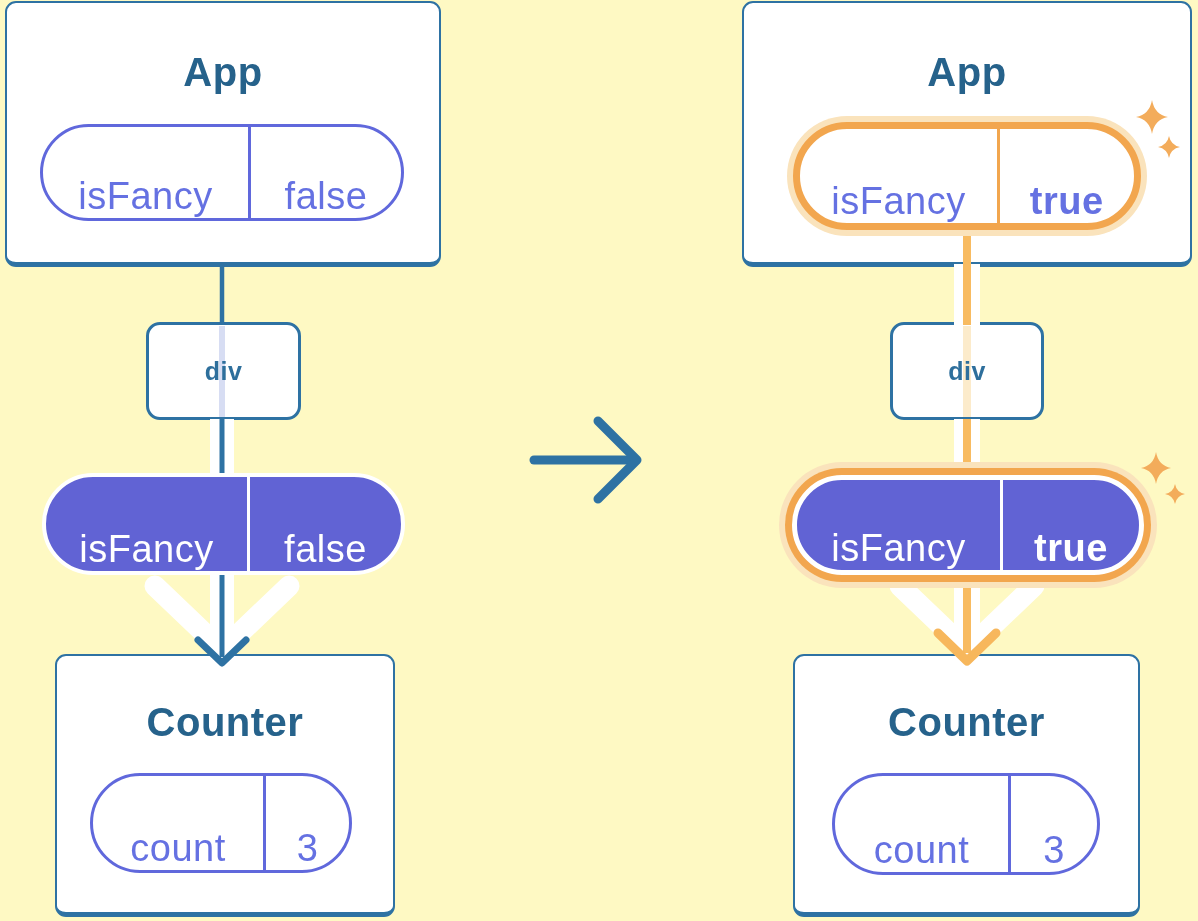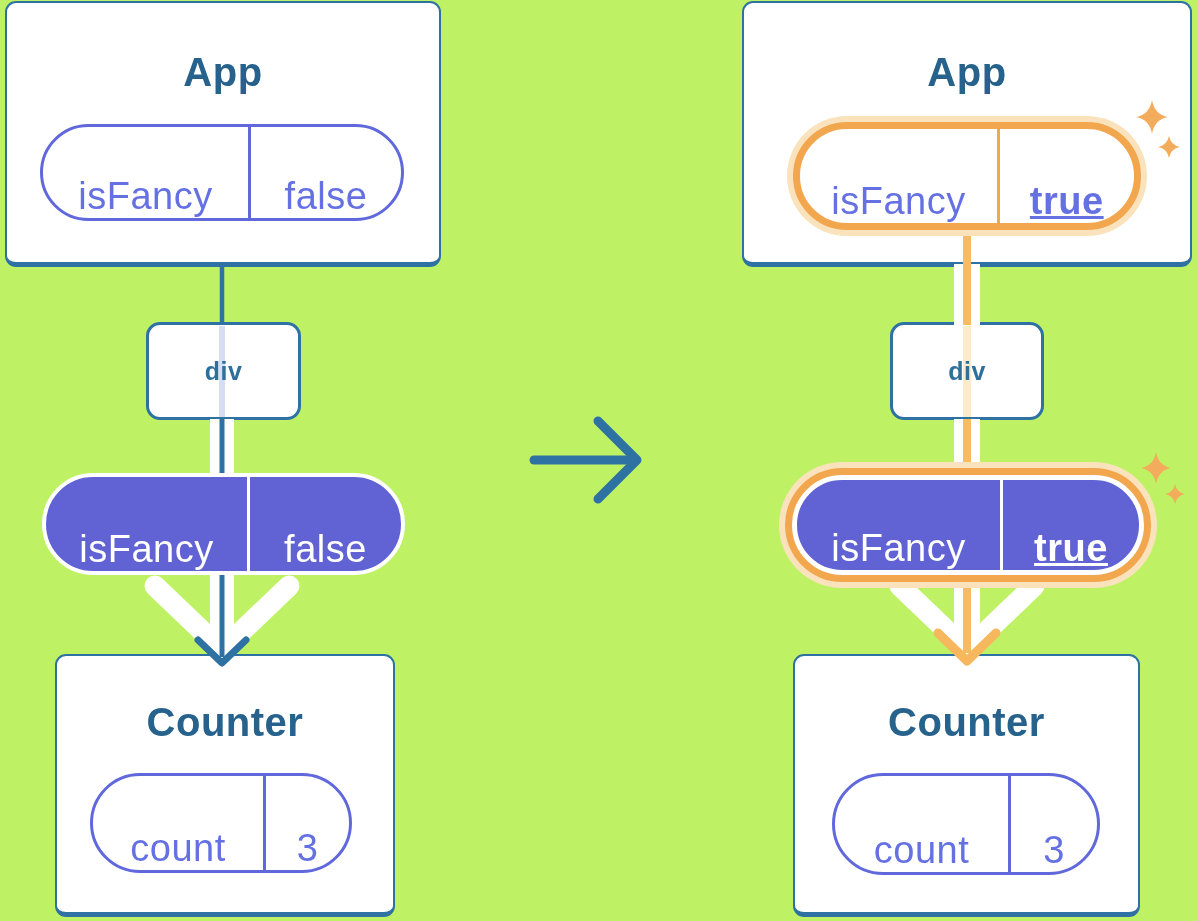--- a/index.html
+++ b/index.html
@@ -1,18 +1,18 @@
 <!DOCTYPE html>
 <html><head>
 <meta charset="utf-8">
 <style>
   html,body{margin:0;padding:0;background:#4C6770;}
   #canvas{
     position:relative;width:1198px;height:921px;overflow:hidden;
-    background:#bef264;
+    background:#fef9c3;
     font-family:"Liberation Sans", sans-serif;
   }
   .card{
     position:absolute;background:#fff;
     border:2.5px solid #2E72A3;border-bottom-width:5.5px;
     border-radius:11px;box-sizing:border-box;
   }
   .divcard{border-radius:14px;border-width:3px;border-bottom-width:3.5px;}
   .label{
     position:absolute;text-align:center;color:#26628B;
@@ -38,21 +38,21 @@
   .hl-prop-pill{
     background:#fff;border:7px solid #F2A64E;color:#6571E2;
     box-shadow:0 0 0 6px #FAE3BC;
   }
   .hl-prop-pill .vdiv{width:2.5px;background:#F2A64E;}
   .hl-state-pill{
     background:#6163D4;border:5px solid #fff;color:#fff;
     box-shadow:0 0 0 7px #F2A64E,0 0 0 13px #FAE3BC;
   }
   .hl-state-pill .vdiv{width:3px;background:#fff;}
-  .bold{font-weight:700;text-decoration:underline;}
+  .bold{font-weight:700;}
   #overlay{position:absolute;left:0;top:0;z-index:2;pointer-events:none;}
   .z1{z-index:1;}
 </style>
 </head>
 <body>
 
 <div id="canvas">
 
   <div class="card z1" style="left:5px;top:1px;width:436px;height:266px;"></div>
   <div class="card divcard z1" style="left:146px;top:322px;width:155px;height:98px;"></div>

